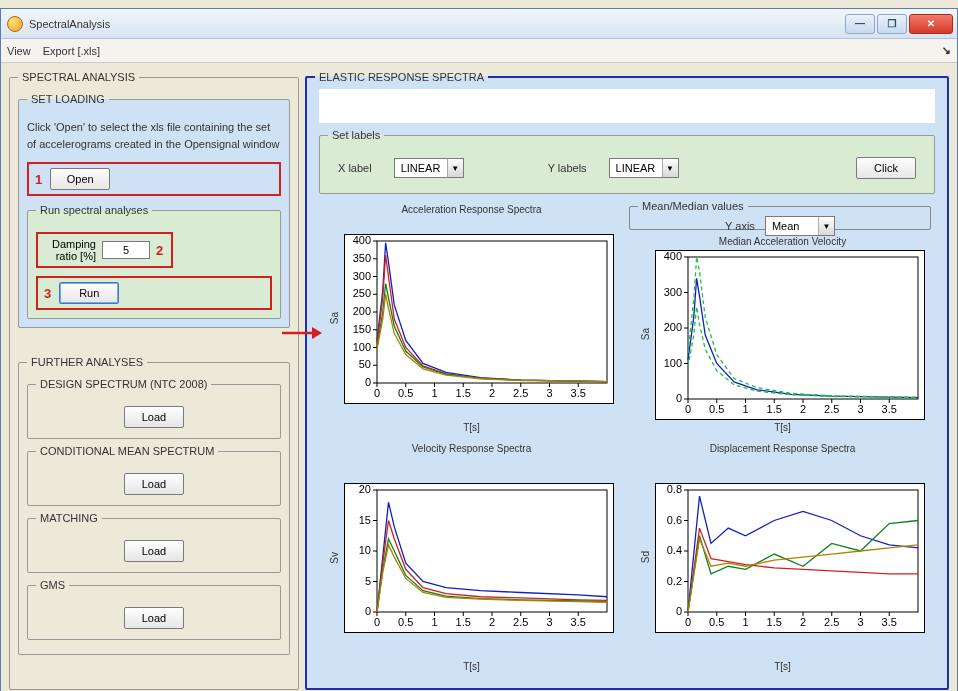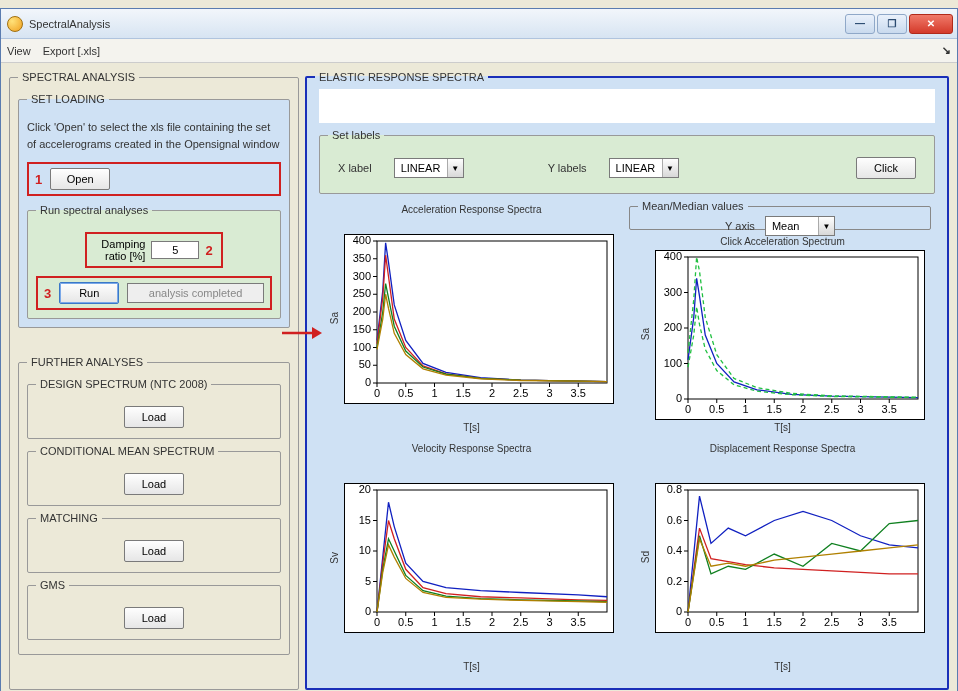--- a/index.html
+++ b/index.html
@@ -25,21 +25,21 @@
   .panel-green { background:#d9ebd3; }
   .set-loading p { margin:4px 0 10px 0; line-height:1.5; color:#333; }
   .row { display:flex; align-items:center; gap:8px; }
   .btn { min-width:60px; height:22px; border:1px solid #7a7a7a; background:linear-gradient(#fefefe,#e6e6e6); border-radius:2px; text-align:center; line-height:20px; padding:0 10px; cursor:default; }
   .btn.focused { border:1px solid #3a78c8; box-shadow:0 0 0 1px #7aa8e8 inset; }
   .textbox { height:20px; border:1px solid #7a7a7a; background:#fff; padding:0 4px; display:flex; align-items:center; }
   .textbox.disabled { background:#eee; color:#888; }
   .redbox { border:2px solid #d02020; padding:4px 6px; display:flex; align-items:center; gap:8px; }
   .red-num { color:#d02020; font-weight:bold; font-size:13px; }
   .run-group { margin-top:8px; }
-  .damping-wrap { justify-content:center; margin:6px 0 8px 0; }
+  .damping-wrap { margin:6px 0 8px 0; }
   .damping-box { border:2px solid #d02020; padding:4px 8px; display:flex; align-items:center; gap:6px; }
   .damping-box label { text-align:right; line-height:1.1; }
   .damping-input { width:48px; }
   .further fieldset { margin-bottom:6px; }
   .center-row { display:flex; justify-content:center; padding:6px 0 2px 0; }
   .left-container { position:relative; }
   .right-col { flex:1; }
   .ers { border:2px solid #1a2fb8; height:100%; background:#cfe1f4; display:flex; flex-direction:column; padding-top:6px; }
   .ers > legend { color:#333; background:transparent; }
   .ers-top-white { height:34px; background:#fff; margin:0 4px 6px 4px; border:1px solid transparent; }
@@ -106,21 +106,20 @@
           <div class="row damping-wrap">
             <div class="damping-box">
               <label><span style="display:inline-block; width:50px;">Damping ratio [%]</span></label>
               <input class="textbox damping-input" style="text-align: center; height: 18px;" value="5">
               <span class="red-num">2</span>
             </div>
           </div>
           <div class="redbox">
             <span class="red-num">3</span>
             <div class="btn focused">Run</div>
-            <div class="textbox disabled" style="flex:1; justify-content:center; color:#888;">analysis completed</div>
           </div>
         </fieldset>
       </fieldset>
 
       <svg width="40" height="20" style="position:absolute; left:272px; top:240px;">
         <line x1="0" y1="10" x2="30" y2="10" class="red-arrow-line"></line>
         <polygon points="30,4 40,10 30,16" class="red-arrow-head"></polygon>
       </svg>
 
       <fieldset class="further" style="margin-top:8px;">
@@ -229,21 +228,21 @@
                 <polyline points="32,105.4 37.75,55.7 40.625,7.775000000000006 43.5,27.299999999999997 49.25,69.89999999999999 60.75,105.4 78,128.475 101,137.35 135.5,142.675 175.75,145.16 233.25,146.225 262,146.58" fill="none" stroke="#1020c0" stroke-width="1.3"></polyline>
                 <polyline points="32,108.94999999999999 37.75,62.8 40.625,20.200000000000003 43.5,41.5 49.25,84.1 60.75,112.5 78,130.96 101,138.77 135.5,143.385 175.75,145.16 233.25,146.225 262,146.58" fill="none" stroke="#d02020" stroke-width="1.3"></polyline>
                 <polyline points="32,112.5 37.75,77 40.625,48.60000000000001 43.5,62.8 49.25,91.19999999999999 60.75,116.05 78,132.025 101,139.125 135.5,143.385 175.75,145.16 233.25,146.225 262,146.58" fill="none" stroke="#108020" stroke-width="1.3"></polyline>
                 <polyline points="32,114.275 37.75,84.1 40.625,59.25 43.5,73.45 49.25,98.30000000000001 60.75,119.6 78,133.8 101,140.19 135.5,143.74 175.75,145.515 233.25,146.225 262,146.58" fill="none" stroke="#b08000" stroke-width="1.3"></polyline>
               </svg>
           </div>
           <div class="xlab">T[s]</div>
         </div>
 
         <div class="chart-wrap first-right">
-          <div class="chart-title">Click Acceleration Spectrum</div>
+          <div class="chart-title">Median Acceleration Velocity</div>
           <div class="chart-outer">
             <div class="ylab">Sa</div>
             <svg class="plot" viewBox="0 0 268 168">
                 <rect x="32" y="6" width="230" height="142" fill="#fff" stroke="#000"></rect>
                 <line x1="32" y1="148" x2="32" y2="152" stroke="#000"></line>
                 <text x="32" y="162" font-size="9" text-anchor="middle">0</text>
                 <line x1="60.75" y1="148" x2="60.75" y2="152" stroke="#000"></line>
                 <text x="60.75" y="162" font-size="9" text-anchor="middle">0.5</text>
                 <line x1="89.5" y1="148" x2="89.5" y2="152" stroke="#000"></line>
                 <text x="89.5" y="162" font-size="9" text-anchor="middle">1</text>

